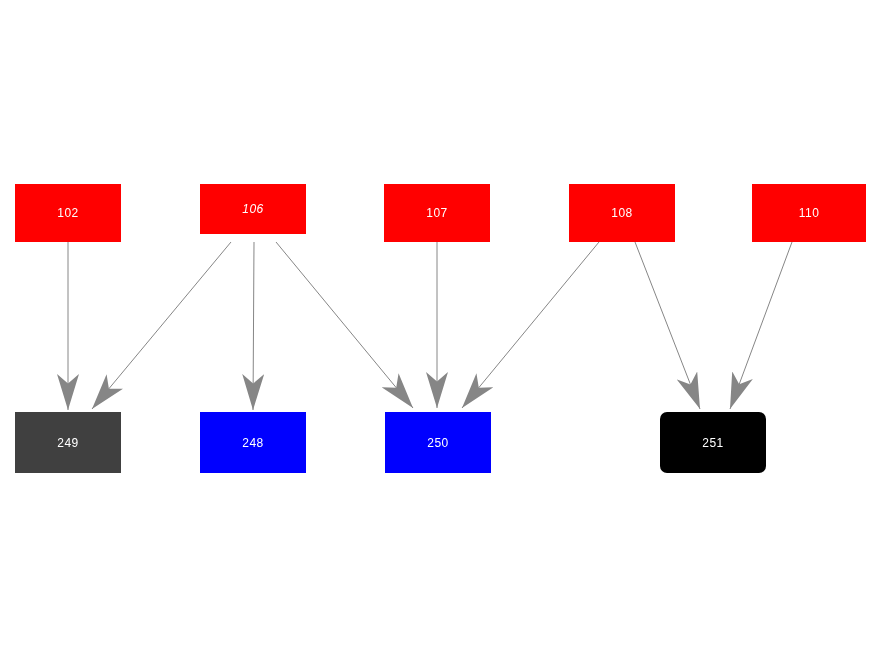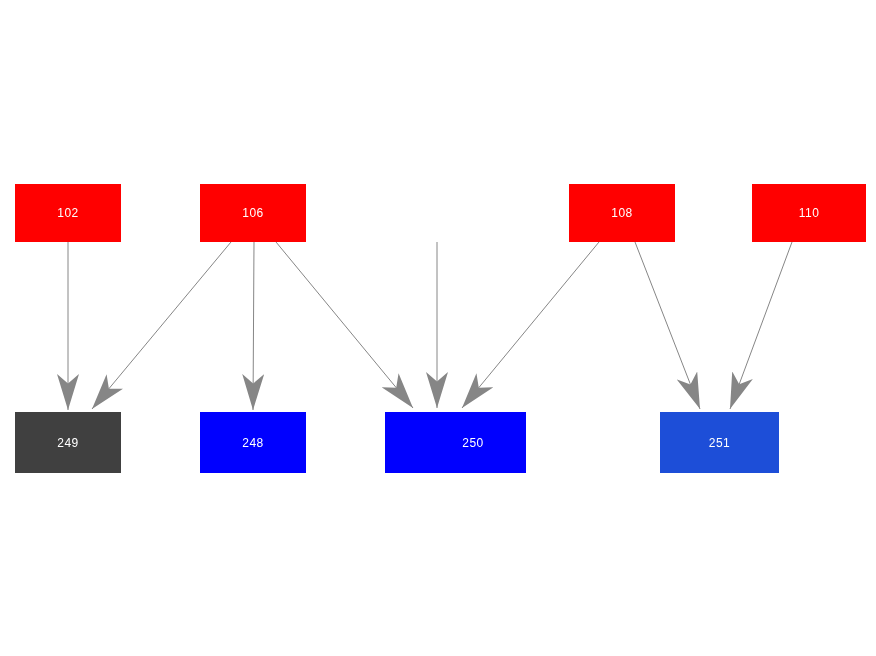--- a/index.html
+++ b/index.html
@@ -43,20 +43,21 @@
   <line x1="68" y1="242" x2="68" y2="410" stroke="#868686" stroke-width="1" marker-end="url(#arrowhead)"></line>
       <line x1="231" y1="242" x2="92" y2="409" stroke="#868686" stroke-width="1" marker-end="url(#arrowhead)"></line>
       <line x1="254" y1="242" x2="253" y2="410" stroke="#868686" stroke-width="1" marker-end="url(#arrowhead)"></line>
       <line x1="276" y1="242" x2="413" y2="408" stroke="#868686" stroke-width="1" marker-end="url(#arrowhead)"></line>
       <line x1="437" y1="242" x2="437" y2="408" stroke="#868686" stroke-width="1" marker-end="url(#arrowhead)"></line>
       <line x1="599" y1="242" x2="462" y2="408" stroke="#868686" stroke-width="1" marker-end="url(#arrowhead)"></line>
       <line x1="635" y1="242" x2="700" y2="409" stroke="#868686" stroke-width="1" marker-end="url(#arrowhead)"></line>
       <line x1="792" y1="242" x2="730" y2="409" stroke="#868686" stroke-width="1" marker-end="url(#arrowhead)"></line>
     </svg>
 <div class="node" style="left: 15px; top: 184px; width: 106px; height: 58px; background: rgb(255, 0, 0); color: rgb(255, 255, 255);">102</div>
-    <div class="node" style="left: 200px; top: 184px; width: 106px; height: 58px; background: rgb(255, 0, 0); color: rgb(255, 255, 255);">106</div>
+    <div class="node" style="left: 200px; top: 184px; width: 106px; height: 50px; background: rgb(255, 0, 0); color: rgb(255, 255, 255); font-style: italic;">106</div>
+    <div class="node" style="left: 384px; top: 184px; width: 106px; height: 58px; background: rgb(255, 0, 0); color: rgb(255, 255, 255);">107</div>
     <div class="node" style="left: 569px; top: 184px; width: 106px; height: 58px; background: rgb(255, 0, 0); color: #ffffff;">108</div>
     <div class="node" style="left: 752px; top: 184px; width: 114px; height: 58px; background: rgb(255, 0, 0); color: rgb(255, 255, 255);">110</div>
     <div class="node" style="left: 15px; top: 412px; width: 106px; height: 61px; background: #404040; color: rgb(255, 255, 255);">249</div>
     <div class="node" style="left: 200px; top: 412px; width: 106px; height: 61px; background: rgb(0, 0, 255); color: rgb(255, 255, 255);">248</div>
-    <div class="node" style="left: 385px; top: 412px; width: 106px; height: 61px; background: rgb(0, 0, 255); color: rgb(255, 255, 255); padding-left: 35px;">250</div>
-    <div class="node" style="left: 660px; top: 412px; width: 119px; height: 61px; background: #1d4ed8; color: rgb(255, 255, 255);">251</div>
+    <div class="node" style="left: 385px; top: 412px; width: 106px; height: 61px; background: rgb(0, 0, 255); color: rgb(255, 255, 255);">250</div>
+    <div class="node" style="left: 660px; top: 412px; width: 106px; height: 61px; background: #000000; color: rgb(255, 255, 255); border-radius: 7px;">251</div>
   </div>
 
 </body></html>

